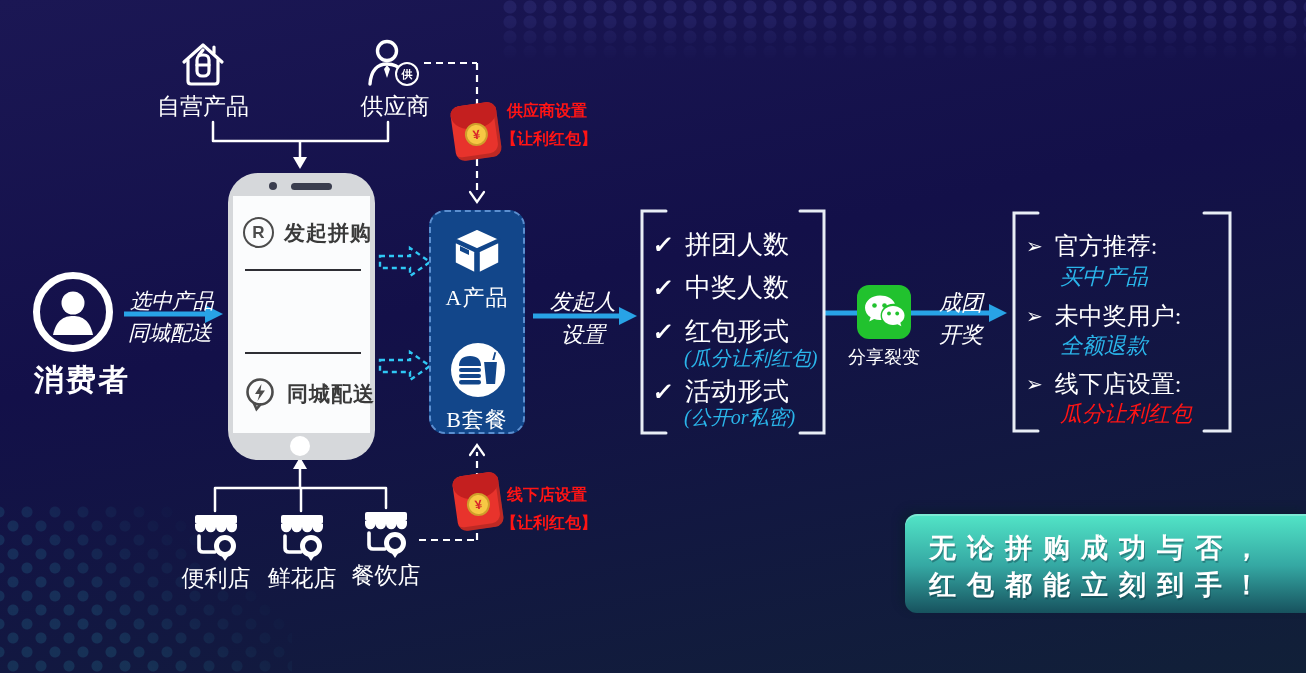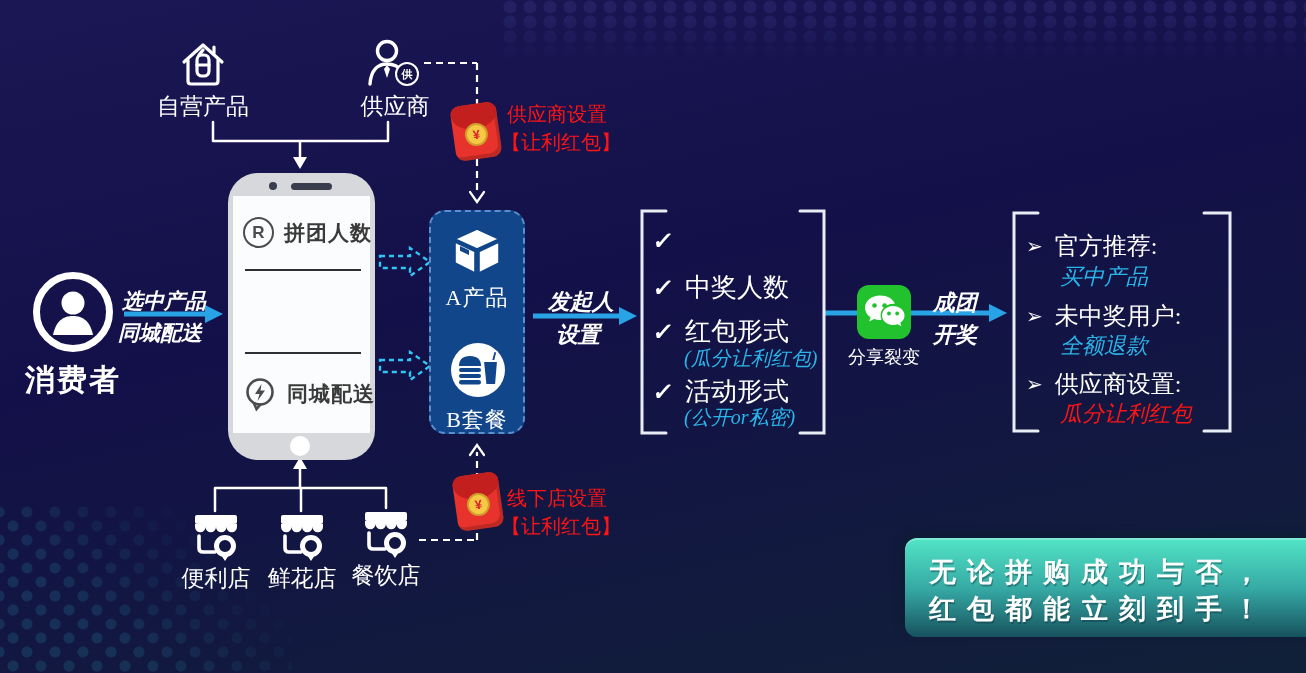--- a/index.html
+++ b/index.html
@@ -2,21 +2,21 @@
 <html><head>
 <meta charset="utf-8">
 <style>
   html,body { margin:0; padding:0; background:#08071f; }
   .stage {
     position:relative; width:1306px; height:673px; overflow:hidden;
     background:linear-gradient(168deg,#1b1754 0%, #131049 42%, #112038 100%);
     font-family:"Liberation Sans", sans-serif; color:#fff;
   }
   .abs { position:absolute; }
-  .center { text-align:center; }
+  .center { text-align:center;margin-left:9px; }
   .ital { font-family:"Liberation Serif", serif; font-style:italic; }
   .cyan { color:#2ab5ea; }
   .redtx { color:#ff1414; }
 
   
   .dots-top {
     position:absolute; left:500px; top:0; right:0; height:66px; opacity:.55;
     background-image:radial-gradient(circle 6px at 10px 7px, rgba(62,62,142,.55) 0 6px, transparent 7px);
     background-size:20px 15px;
     -webkit-mask-image:linear-gradient(to bottom,#000 20%,transparent 95%);
@@ -53,42 +53,42 @@
     font-family:"Liberation Serif", serif; }
 
   
   .envelope { position:absolute; width:46px; height:55px; background:#e8332c; border-radius:9px;
     box-shadow:inset -3px -4px 0 rgba(0,0,0,.18); transform:rotate(-8deg); }
   .env-flap { position:absolute; left:0; right:0; top:0; height:45%; background:#c41f1f;
     border-radius:9px 9px 50% 50% / 9px 9px 65% 65%; }
   .env-coin { position:absolute; left:50%; top:34%; transform:translateX(-50%); width:23px; height:23px;
     background:#f7c844; border:2px solid #cf9f2b; border-radius:50%; box-sizing:border-box;
     display:flex; align-items:center; justify-content:center; color:#d8232a; font-weight:bold; font-size:13px; }
-  .note-line { position:absolute; font-size:20px; font-weight:400; color:#ff1414;
+  .note-line { position:absolute; font-size:16px; font-weight:700; color:#ff1414;
     font-family:"Liberation Serif", serif; white-space:nowrap; }
 
   
   .set-item { position:absolute; display:flex; align-items:center; gap:12px; font-size:26px;
     font-family:"Liberation Serif", serif; white-space:nowrap; }
   .chk { font-size:24px; font-weight:bold; transform:skewX(-8deg); }
   .set-sub { position:absolute; font-size:20px; white-space:nowrap; }
   .res-item { position:absolute; display:flex; align-items:center; gap:12px; font-size:24px;
     font-family:"Liberation Serif", serif; white-space:nowrap; }
   .blt { font-size:20px; }
   .res-sub { position:absolute; font-size:22px; white-space:nowrap; }
 
   
   .banner { position:absolute; left:905px; top:514px; width:401px; height:99px;
     background:linear-gradient(180deg,#52e5c7 0%, #35a8a3 52%, #17525e 100%);
-    border-radius:12px 0 0 12px; box-shadow:inset 0 2px 0 rgba(255,255,255,.25), -4px -4px 10px rgba(6,30,40,.45);margin-top:24px; }
+    border-radius:12px 0 0 12px; box-shadow:inset 0 2px 0 rgba(255,255,255,.25), -4px -4px 10px rgba(6,30,40,.45); }
   .banner-line { position:absolute; left:24px; font-size:27px; font-weight:bold; letter-spacing:11px;
     color:#fff; white-space:nowrap; text-shadow:1px 2px 0 rgba(10,40,55,.35); }
 
   .wechat-label, .store-label, .src-label { position:absolute; text-align:center; white-space:nowrap; }
-  .arrow-cap { position:absolute; color:#fff; font-size:21px; text-align:left; white-space:nowrap;font-weight:bold; }
+  .arrow-cap { position:absolute; color:#fff; font-size:21px; text-align:center; white-space:nowrap; }
 
   .badge-gong { position:absolute; width:24px; height:24px; border-radius:50%; background:#141148;
     border:2.5px solid #fff; box-sizing:border-box; display:flex; align-items:center; justify-content:center;
     font-size:11px; font-weight:bold; color:#fff; }
 </style>
 </head>
 <body>
 
 <div class="stage">
 
@@ -175,21 +175,21 @@
   <div class="note-line" style="left:501px;top:129px">【让利红包】</div>
 
   <div class="phone-body"></div>
   <div class="phone-screen"></div>
   <div class="cam-dot"></div>
   <div class="speaker"></div>
   <div class="home-btn"></div>
 
   <div class="ph-row" style="left:243px;top:217px">
     <span class="r-circle">R</span>
-    <span class="ph-label">拼团人数</span>
+    <span class="ph-label">发起拼购</span>
   </div>
   <div class="ph-div" style="top:269px"></div>
   <div class="ph-div" style="top:352px"></div>
   <div class="ph-row" style="left:243px;top:376px">
     <svg width="34" height="36" viewBox="0 0 34 36">
       <circle cx="17" cy="16" r="12.5" fill="none" stroke="#4c4c4c" stroke-width="2.6"></circle>
       <path d="M11 27.5 L13.5 33 L17.5 28.3" fill="none" stroke="#4c4c4c" stroke-width="2.6" stroke-linecap="round"></path>
       <polygon points="18.5,8 12,18 16.5,18 14.5,25 22,14.5 17.5,14.5" fill="#4c4c4c"></polygon>
     </svg>
     <span class="ph-label">同城配送</span>
@@ -216,20 +216,21 @@
     <path d="M41 20 L44 9 L47 10 L44.5 20 Z" fill="#12468a" stroke="#fff" stroke-width="1.4"></path>
     <path d="M33 19 L48 19 L46 43 L35.5 43 Z" fill="#12468a" stroke="#fff" stroke-width="2"></path>
   </svg>
   <div class="prod-label" style="left:429px;top:405px">B套餐</div>
 
   <div class="arrow-cap ital" style="left:548px;top:287px;width:70px;font-size:22px">发起人</div>
   <div class="arrow-cap ital" style="left:556px;top:320px;width:54px;font-size:22px">设置</div>
 
   <div class="set-item" style="left:653px;top:227px">
     <span class="chk">✓</span>
+    <span>拼团人数</span>
   </div>
   <div class="set-item" style="left:653px;top:270px">
     <span class="chk">✓</span>
     <span>中奖人数</span>
   </div>
   <div class="set-item" style="left:653px;top:314px">
     <span class="chk">✓</span>
     <span>红包形式</span>
   </div>
   <div class="set-sub cyan ital" style="left:684px;top:345px">(瓜分让利红包)</div>
@@ -262,21 +263,21 @@
     <span>官方推荐:</span>
   </div>
   <div class="res-sub cyan ital" style="left:1060px;top:262px">买中产品</div>
   <div class="res-item" style="left:1026px;top:300px">
     <span class="blt">➢</span>
     <span>未中奖用户:</span>
   </div>
   <div class="res-sub cyan ital" style="left:1060px;top:331px">全额退款</div>
   <div class="res-item" style="left:1026px;top:368px">
     <span class="blt">➢</span>
-    <span>供应商设置:</span>
+    <span>线下店设置:</span>
   </div>
   <div class="res-sub redtx ital" style="left:1060px;top:399px">瓜分让利红包</div>
 
   <svg class="abs" style="left:189px;top:509px" width="54" height="54" viewBox="0 0 54 54">
     <g fill="#fff">
       <rect x="6" y="6" width="42" height="9" rx="2"></rect>
       <path d="M6 15 h42 v3 a5.2 5.2 0 0 1 -10.5 0 a5.2 5.2 0 0 1 -10.5 0 a5.2 5.2 0 0 1 -10.5 0 a5.2 5.2 0 0 1 -10.5 0 Z"></path>
     </g>
     <path d="M10 27 V39 Q10 43 14 43 H26" fill="none" stroke="#fff" stroke-width="3.6" stroke-linecap="round"></path>
     <circle cx="36" cy="37" r="8.5" fill="none" stroke="#fff" stroke-width="5"></circle>

